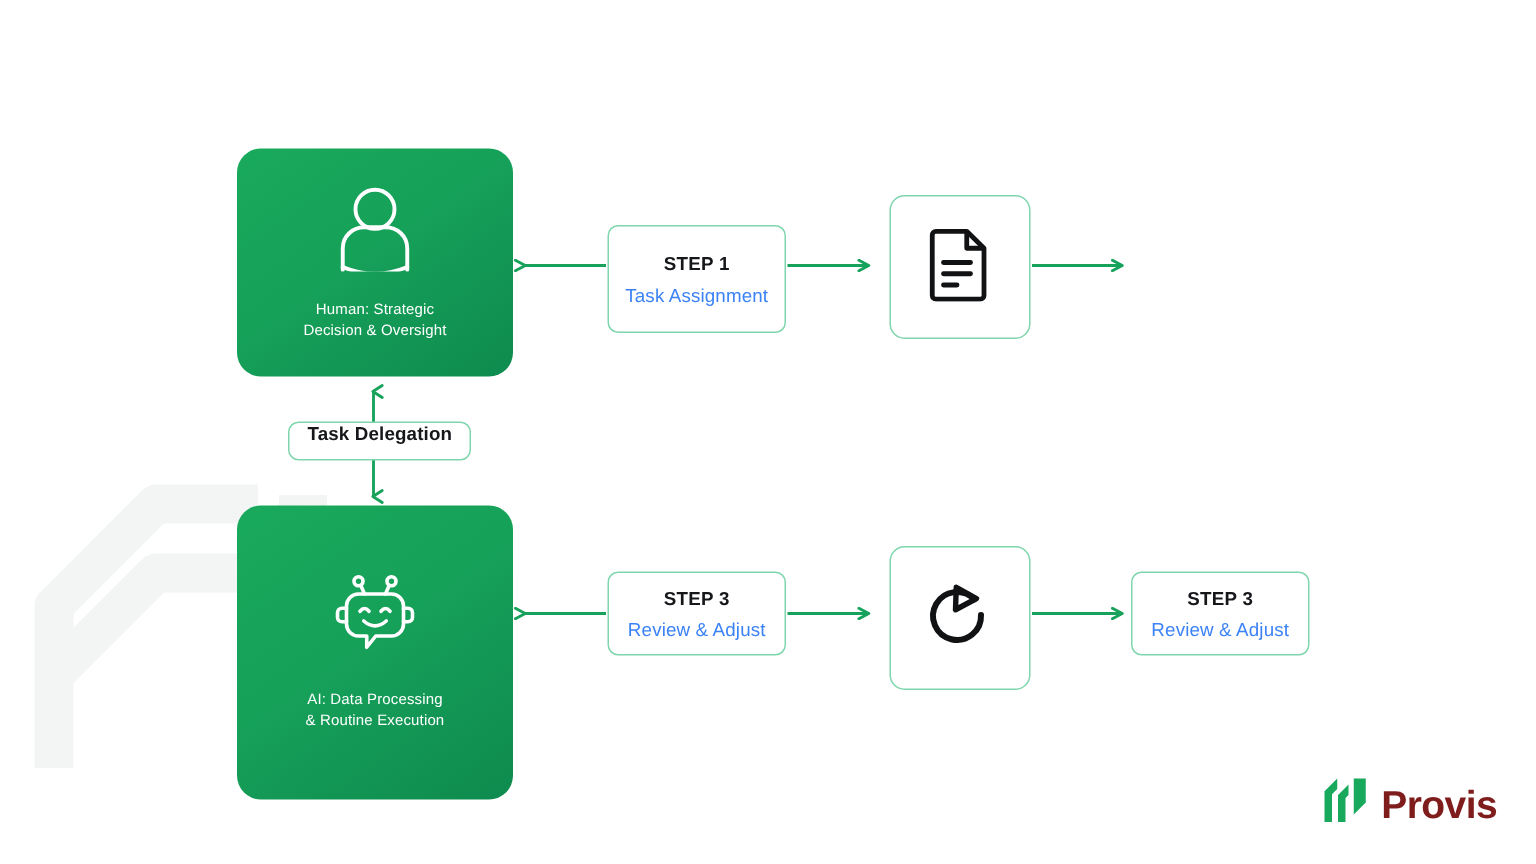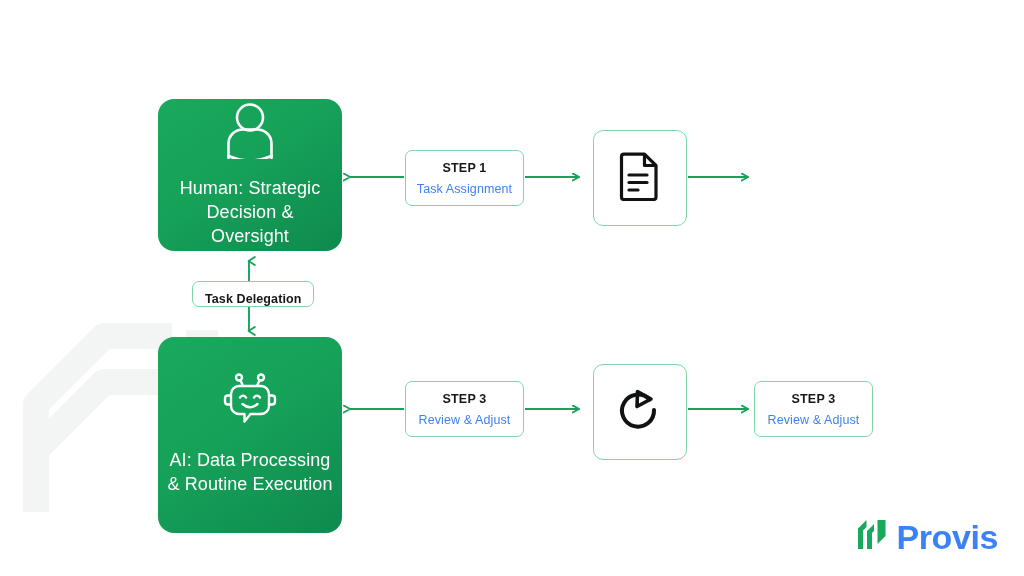--- a/index.html
+++ b/index.html
@@ -40,21 +40,21 @@
     align-items: center;
     justify-content: center;
     box-sizing: border-box;
   }
   .role-card .role-icon {
     display: block;
     margin-bottom: 14px;
   }
   .role-label {
     color: #ffffff;
-    font-size: 18px;
+    font-size: 10px;
     line-height: 1.32;
     text-align: center;
     letter-spacing: 0.1px;
     white-space: pre-line;
     padding: 0 8px;
   }
 
   #card-human { left: 158px; top: 99px; width: 184px; height: 152px; }
   #card-ai    { left: 158px; top: 337px; width: 184px; height: 196px; }
 
@@ -76,21 +76,21 @@
     font-weight: bold;
     color: #16171A;
     letter-spacing: 0.2px;
   }
   .step-desc {
     font-size: 12.5px;
     color: #3b82f6;
     letter-spacing: 0.1px;
   }
 
-  #step-1 { left: 405px; top: 150px; width: 119px; height: 56px; }
+  #step-1 { left: 405px; top: 150px; width: 119px; height: 72px; }
   #step-2 { left: 754px; top: 150px; width: 119px; height: 56px; }
   #step-3 { left: 405px; top: 381px; width: 119px; height: 56px; }
   #step-4 { left: 754px; top: 381px; width: 119px; height: 56px; }
 
   
   .icon-box {
     position: absolute;
     box-sizing: border-box;
     border: 1.3px solid #7FD6AC;
     border-radius: 10px;
@@ -109,21 +109,21 @@
   }
 
   
   .pill {
     position: absolute;
     box-sizing: border-box;
     border: 1.3px solid #7FD6AC;
     border-radius: 7px;
     background: #ffffff;
     display: flex;
-    align-items: flex-end;
+    align-items: flex-start;
     justify-content: center;
     padding: 0 12px;
     height: 26px;
   }
   .pill-label {
     font-size: 12.5px;
     font-weight: bold;
     color: #16171A;
     letter-spacing: 0.1px;
     white-space: nowrap;
@@ -133,23 +133,23 @@
   
   #brand {
     position: absolute;
     right: 26px;
     bottom: 22px;
     display: flex;
     align-items: center;
     gap: 9px;
   }
   #brand-name {
-    font-size: 34px;
+    font-size: 26px;
     font-weight: bold;
-    color: #3b82f6;
+    color: #7f1d1d;
     letter-spacing: -0.4px;
     line-height: 1;
   }
 </style>
 </head>
 <body>
 
 <div id="stage">
 
   <div class="watermark">

